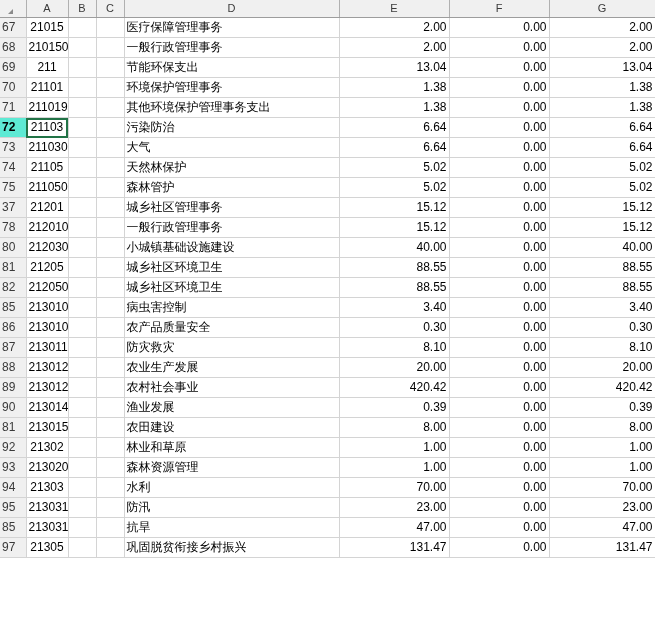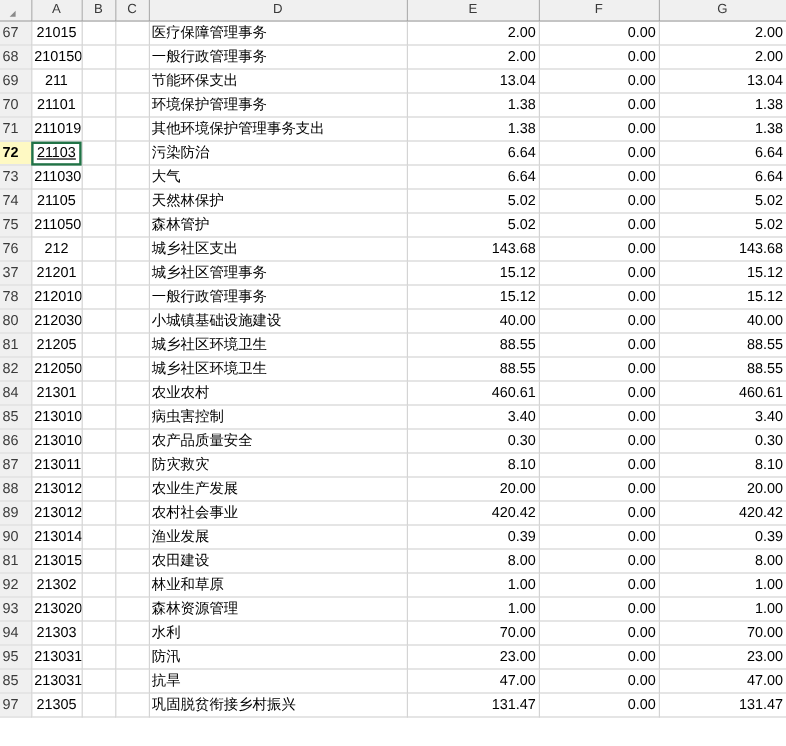--- a/index.html
+++ b/index.html
@@ -68,21 +68,21 @@
   td.rowhdr {
     background: #f0f0f0;
     border-right: 1px solid #9d9d9d;
     border-bottom: 1px solid #d0d0d0;
     text-align: left;
     padding-right: 4px;
     color: #3a3a3a;
     font-size: 11px;
   }
   td.rowhdr.sel {
-    background: #fef9c3;
+    background: #5eead4;
     color: #000;
     font-weight: bold;
   }
   
   col.c-rh { width: 26px; }
   col.c-a  { width: 42px; }
   col.c-b  { width: 28px; }
   col.c-c  { width: 28px; }
   col.c-d  { width: 215px; }
   col.c-e  { width: 110px; }
@@ -95,21 +95,20 @@
   td.blank { }
 
   .ind0 { padding-left: 3px; }
   .ind1 { padding-left: 18px; }
   .ind2 { padding-left: 34px; }
 
   
   tr.selrow td.a {
     outline: 2px solid #217346;
     outline-offset: -2px;
-    text-decoration: underline;
   }
 </style>
 </head>
 <body>
 
 <div id="sheet">
   <table class="grid">
     <colgroup>
       <col class="c-rh">
         <col class="c-a">
@@ -217,30 +216,20 @@
           <td class="rowhdr">75</td>
           <td class="a">2110501</td>
           <td class="blank"></td>
           <td class="blank"></td>
           <td class="d ind2">森林管护</td>
           <td class="num">5.02</td>
           <td class="num">0.00</td>
           <td class="num">5.02</td>
         </tr>
         <tr>
-          <td class="rowhdr">76</td>
-          <td class="a">212</td>
-          <td class="blank"></td>
-          <td class="blank"></td>
-          <td class="d ind0">城乡社区支出</td>
-          <td class="num">143.68</td>
-          <td class="num">0.00</td>
-          <td class="num">143.68</td>
-        </tr>
-        <tr>
           <td class="rowhdr">37</td>
           <td class="a">21201</td>
           <td class="blank"></td>
           <td class="blank"></td>
           <td class="d ind1">城乡社区管理事务</td>
           <td class="num">15.12</td>
           <td class="num">0.00</td>
           <td class="num">15.12</td>
         </tr>
         <tr>
@@ -275,30 +264,20 @@
         </tr>
         <tr>
           <td class="rowhdr">82</td>
           <td class="a">2120501</td>
           <td class="blank"></td>
           <td class="blank"></td>
           <td class="d ind2">城乡社区环境卫生</td>
           <td class="num">88.55</td>
           <td class="num">0.00</td>
           <td class="num">88.55</td>
-        </tr>
-        <tr>
-          <td class="rowhdr">84</td>
-          <td class="a">21301</td>
-          <td class="blank"></td>
-          <td class="blank"></td>
-          <td class="d ind1">农业农村</td>
-          <td class="num">460.61</td>
-          <td class="num">0.00</td>
-          <td class="num">460.61</td>
         </tr>
         <tr>
           <td class="rowhdr">85</td>
           <td class="a">2130108</td>
           <td class="blank"></td>
           <td class="blank"></td>
           <td class="d ind2">病虫害控制</td>
           <td class="num">3.40</td>
           <td class="num">0.00</td>
           <td class="num">3.40</td>

